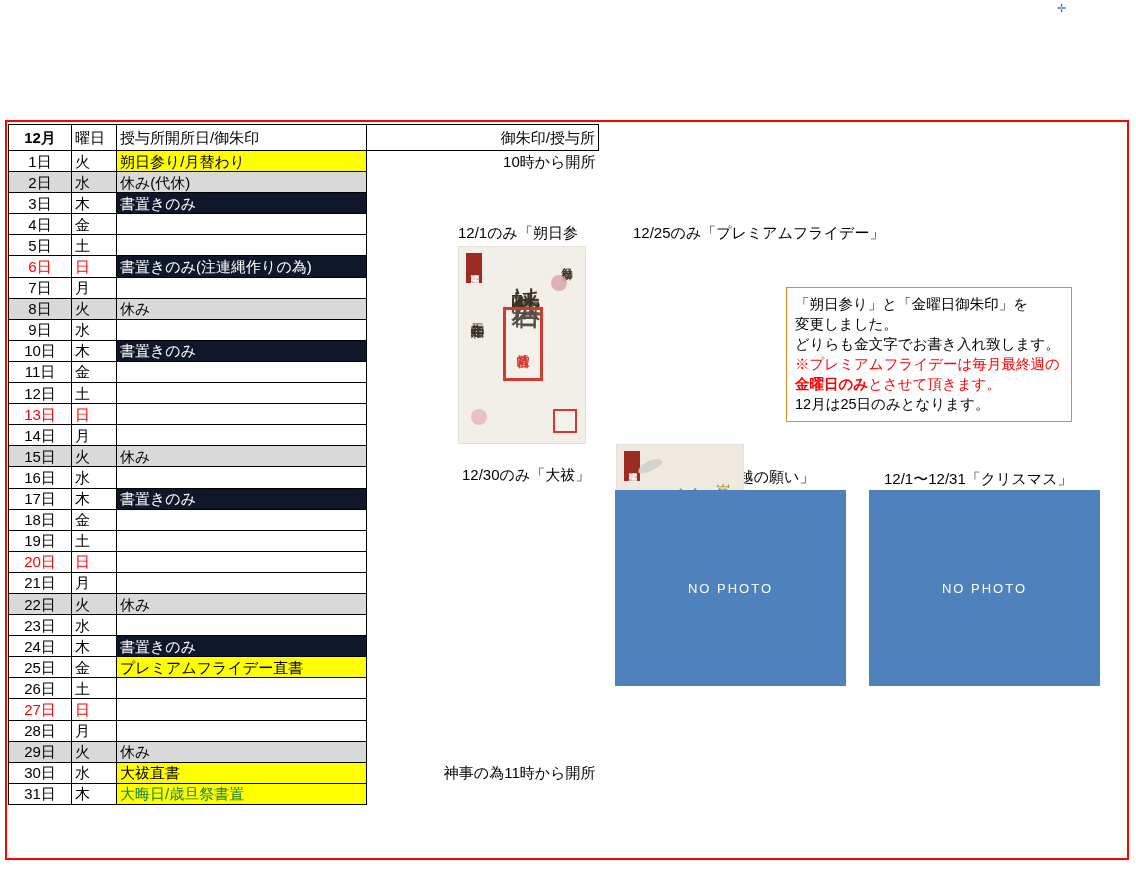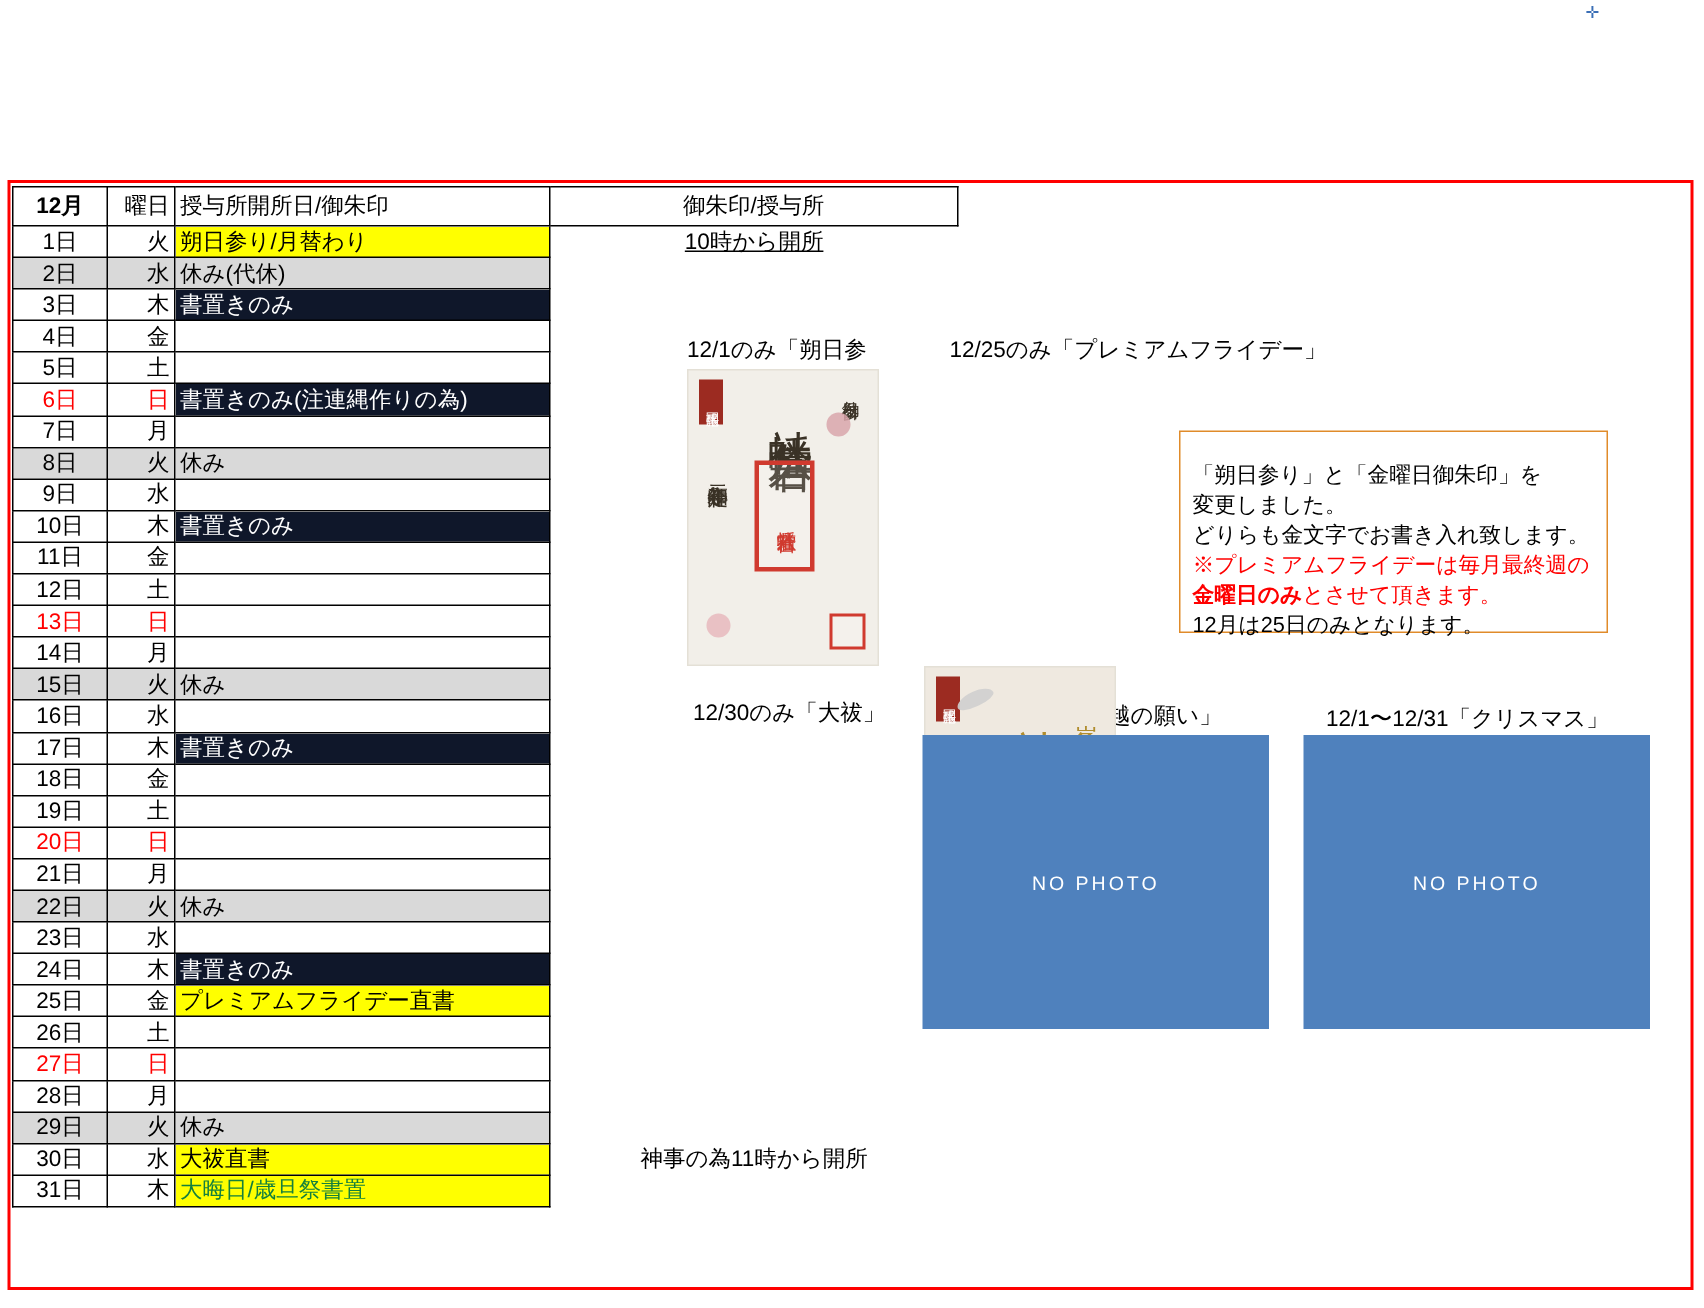--- a/index.html
+++ b/index.html
@@ -25,23 +25,23 @@
     border:1px solid #000;
     height:21.1px;
     font-size:15px;
     padding:0 3px;
     line-height:19px;
     white-space:nowrap;
     overflow:hidden;
     box-sizing:border-box;
   }
   .c-day{width:63px;text-align:center;}
-  .c-wd{width:45px;text-align:right;}
+  .c-wd{width:45px;text-align:left;}
   .c-note{width:250px;text-align:left;}
-  .c-right{width:272px;text-align:center;border-left:1px solid #000;}
+  .c-right{width:232px;text-align:right;border-left:1px solid #000;}
 
   .hdr{font-size:16px;font-weight:bold;}
   .hdr-sm{font-size:15px;font-weight:normal;}
   .sun{color:#ff0000;}
   .gray{background:#d9d9d9;}
   .blue{background:#0f172a;}
   .yellow{background:#ffff00;}
   .txt-white{color:#ffffff;}
   .txt-orange{color:#15803d;}
 
@@ -88,21 +88,21 @@
   }
   .g-leaf{
     position:absolute;width:26px;height:10px;border-radius:50% 50% 50% 50%/60% 60% 40% 40%;
     background:#cfcfcf;opacity:.9;transform:rotate(-25deg);
   }
 
   
   #notice{
     position:absolute;left:786px;top:287px;width:286px;height:135px;
     border:1px solid #e08b2a;background:#fff;box-sizing:border-box;
-    padding:19px 8px;font-size:14.5px;line-height:1.38;color:#000;
+    padding:6px 8px;font-size:14.5px;line-height:1.38;color:#000;
   }
   #notice .red{color:#ff0000;}
   #notice .bold{font-weight:bold;}
 
   
   #topmark{
     position:absolute;right:59px;top:0px;width:26px;height:22px;
   }
   #topmark span{
     position:absolute;font-size:11px;color:#3b6fb6;
@@ -124,21 +124,21 @@
         <tr>
           <td class="c-day hdr" style="height:26px;">12月</td>
           <td class="c-wd hdr-sm" style="height:26px;">曜日</td>
           <td class="c-note hdr-sm" style="height:26px;">授与所開所日/御朱印</td>
           <td class="c-right hdr-sm" style="height:26px;">御朱印/授与所</td>
         </tr>
         <tr>
           <td class="c-day">1日</td>
           <td class="c-wd">火</td>
           <td class="c-note yellow">朔日参り/月替わり</td>
-          <td class="c-right" style="border-right:none;border-top:none;border-bottom:none;text-decoration:underline;">10時から開所</td>
+          <td class="c-right" style="border-right:none;border-top:none;border-bottom:none;">10時から開所</td>
         </tr>
         <tr>
           <td class="c-day gray">2日</td>
           <td class="c-wd gray">水</td>
           <td class="c-note gray">休み(代休)</td>
           <td class="c-right" style="border-right:none;border-top:none;border-bottom:none;"></td>
         </tr>
         <tr>
           <td class="c-day">3日</td>
           <td class="c-wd">木</td>

